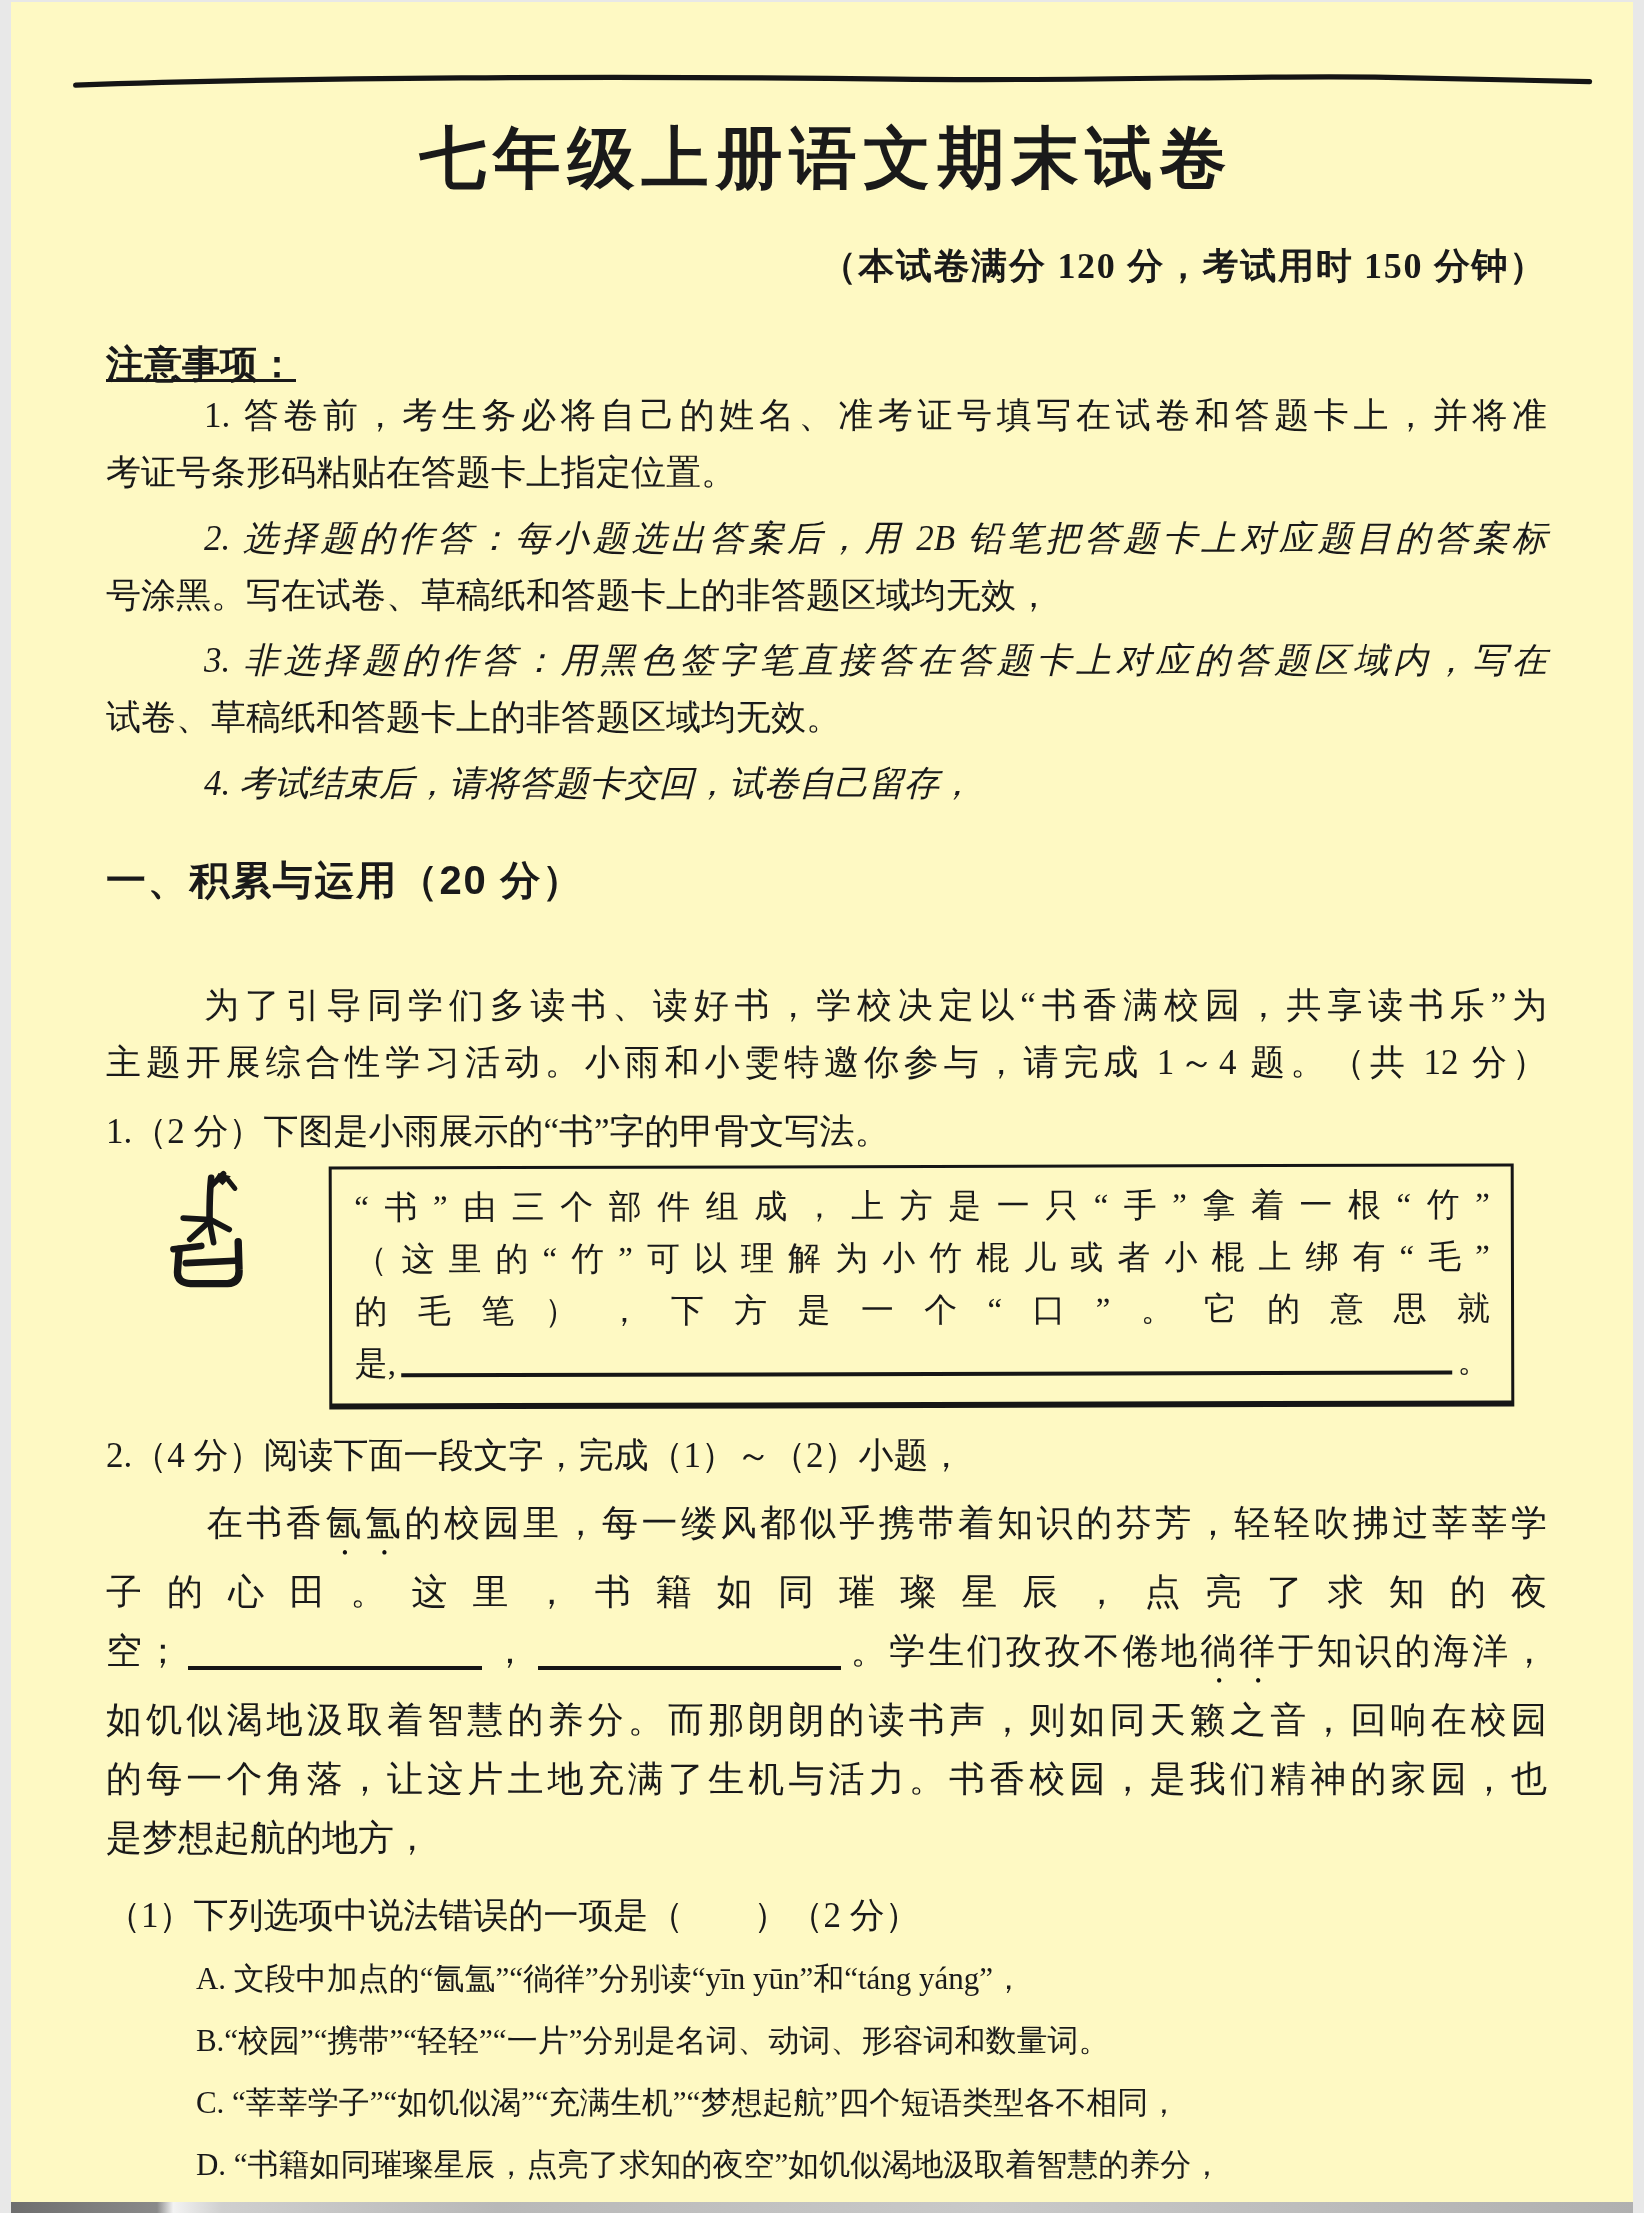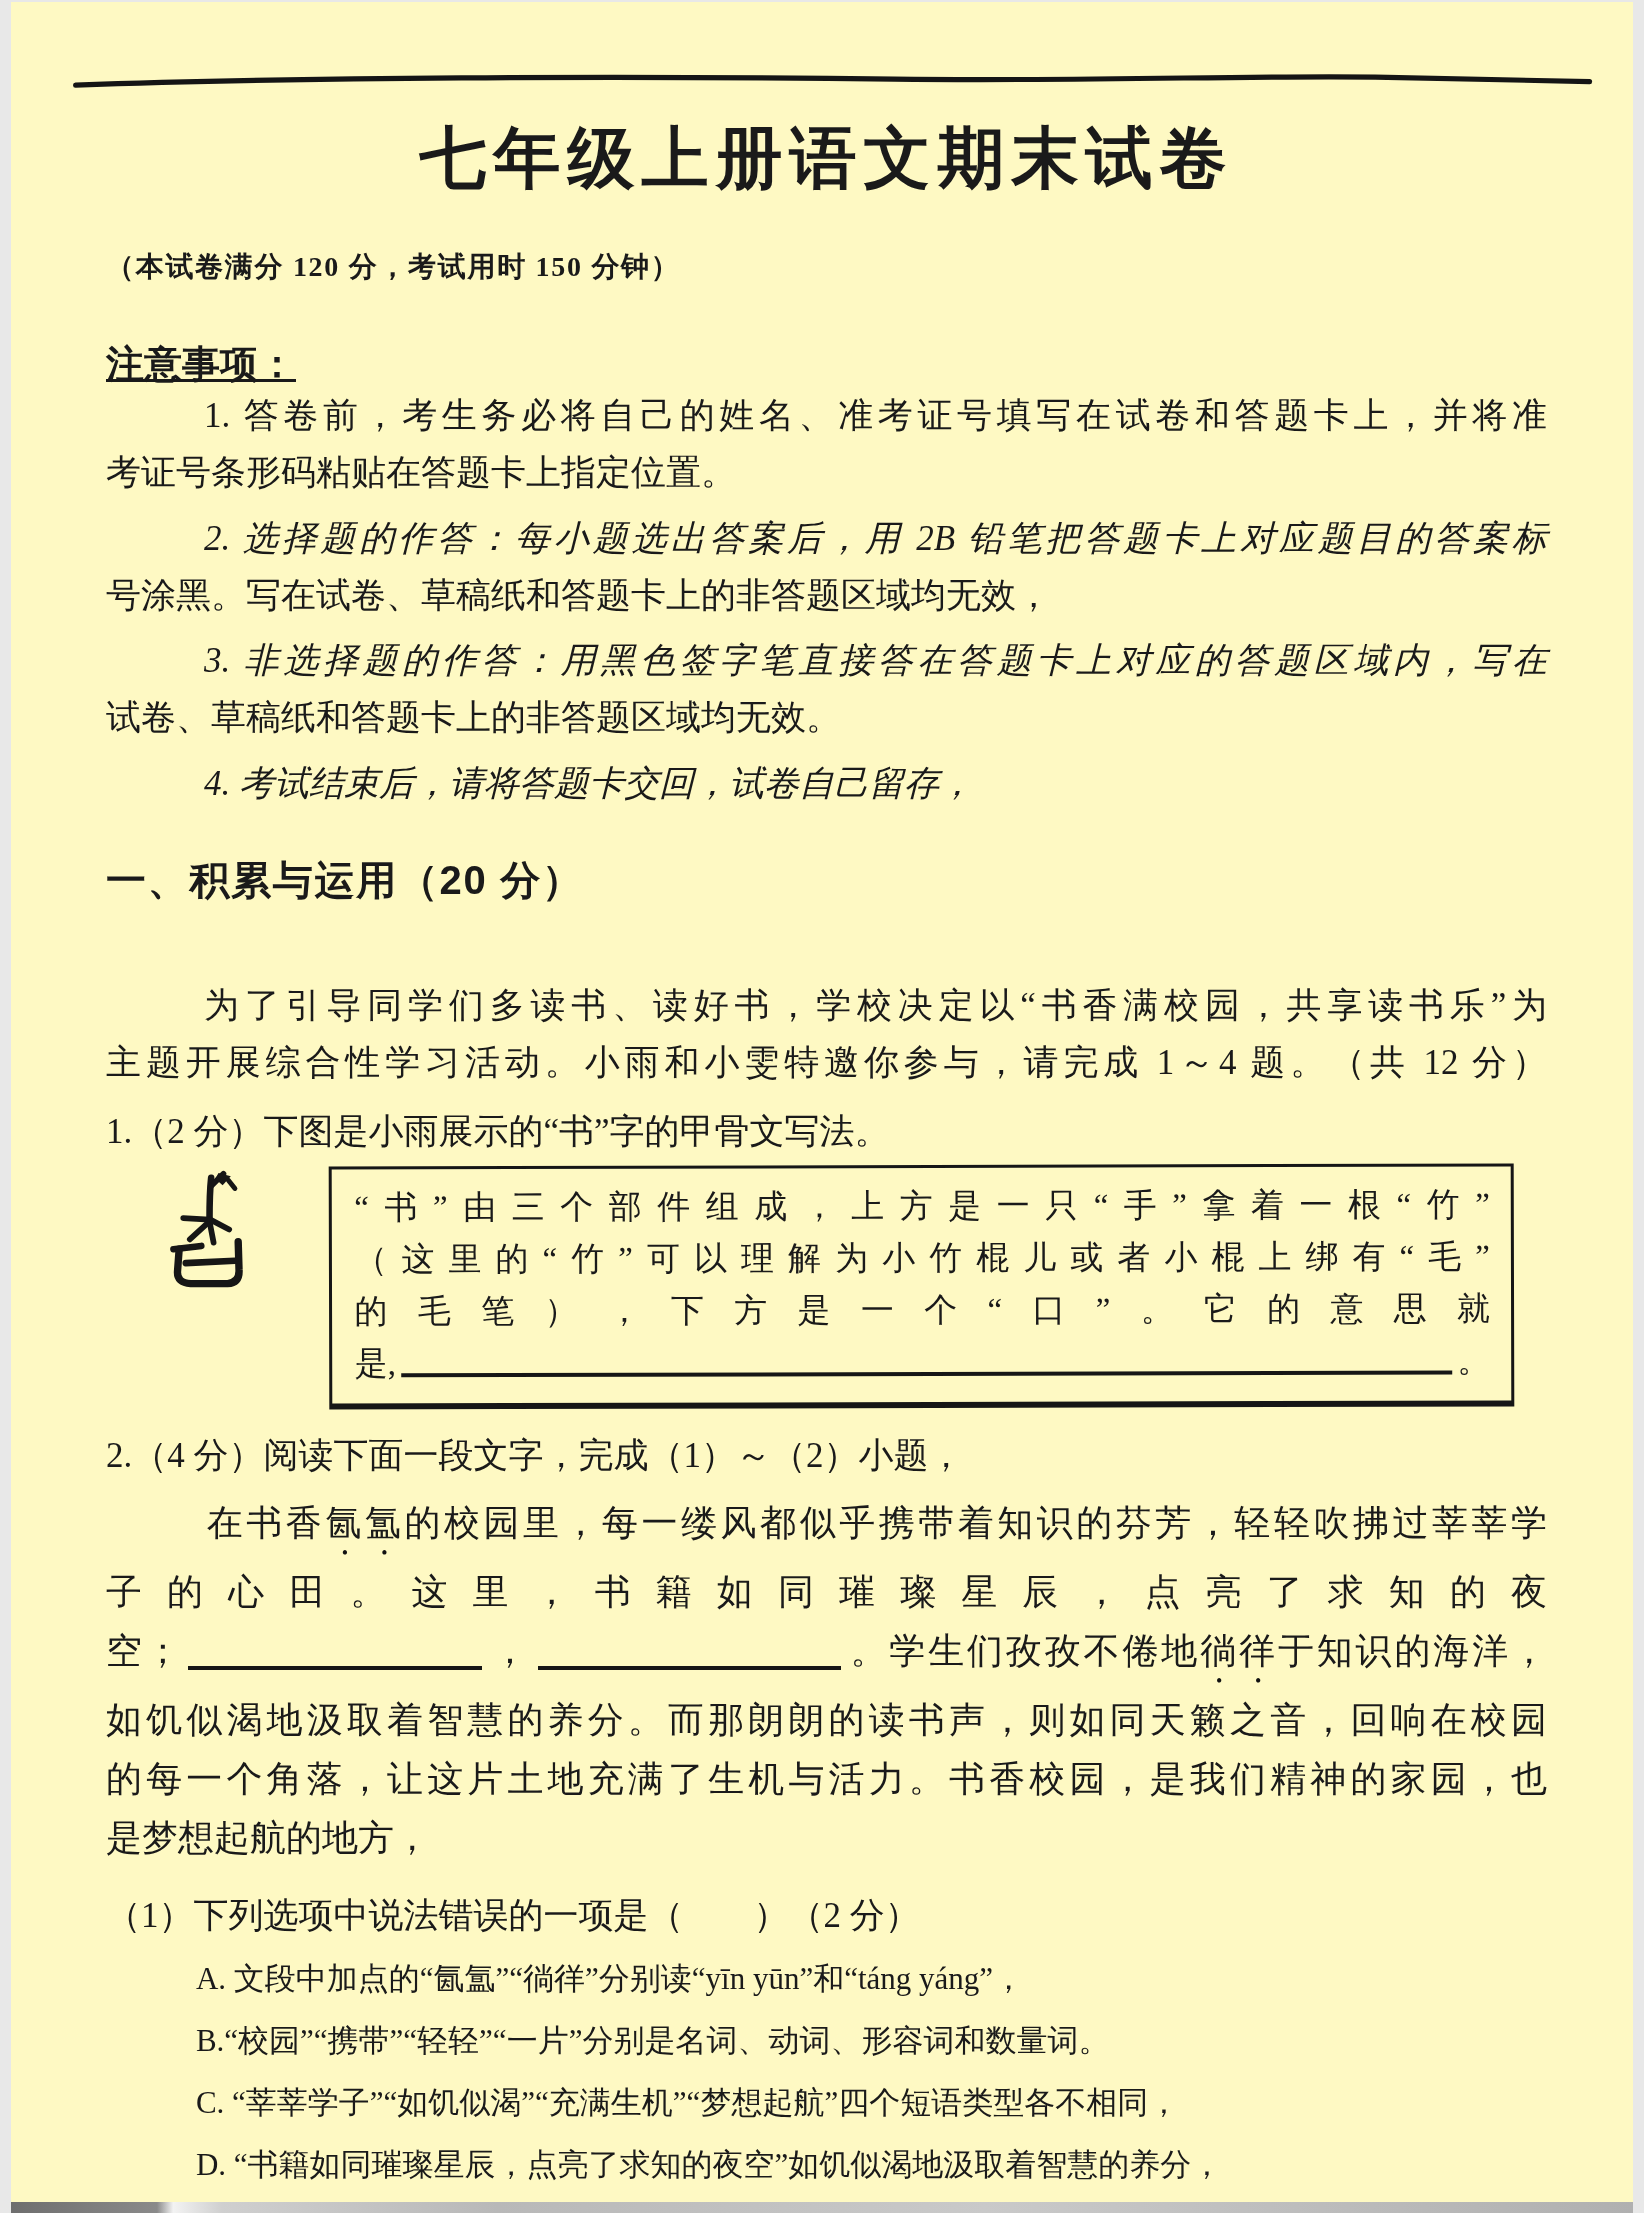--- a/index.html
+++ b/index.html
@@ -16,22 +16,22 @@
   }
   .top-rule{position:absolute;top:71px;left:62px;width:1520px;height:19px;}
   .title{
     margin-top:47px;
     text-align:center;
     font-size:67px;line-height:73px;
     font-weight:bold;letter-spacing:7px;
   }
   .subtitle{
     margin-top:50px;
-    text-align:left;
-    font-size:28px;line-height:43px;
+    text-align:right;
+    font-size:36px;line-height:43px;
     font-weight:bold;letter-spacing:1.7px;
   }
   .hei{font-family:"Liberation Sans","DejaVu Sans",sans-serif;}
   .notice-h{
     margin-top:54px;
     font-size:38px;line-height:45px;font-weight:bold;text-decoration:underline;
   }
   .line{font-size:35px;line-height:57px;}
   .ind{text-indent:2.8em;}
   .j{text-align:justify;text-align-last:justify;}

